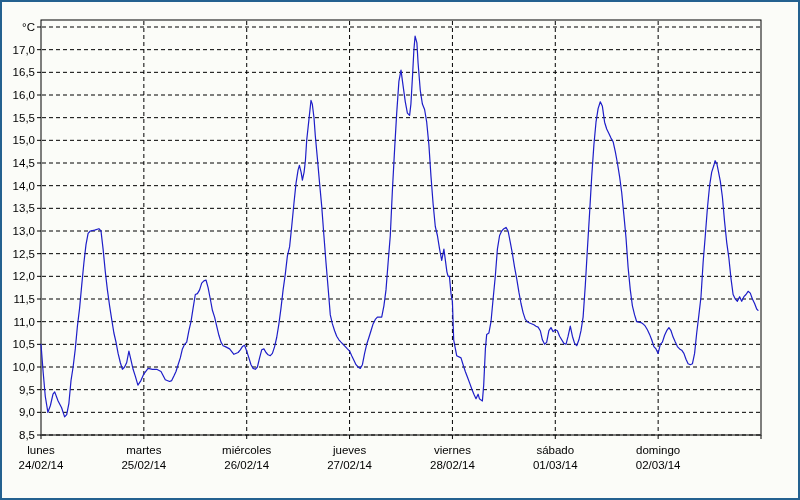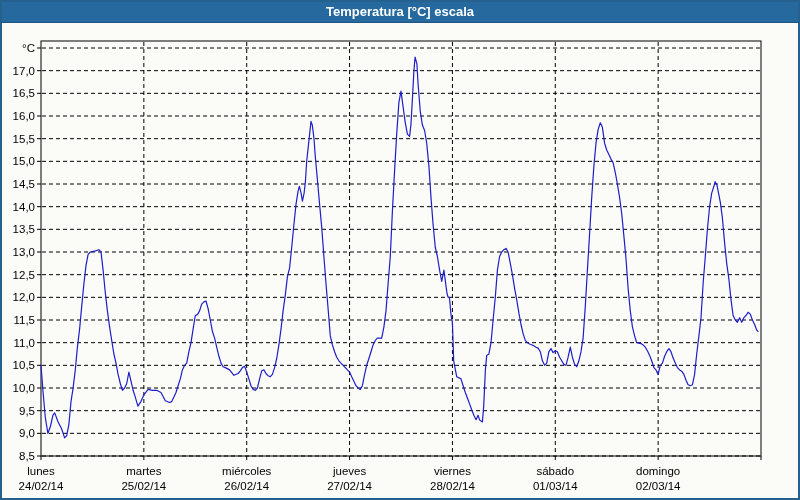--- a/index.html
+++ b/index.html
@@ -17,23 +17,20 @@
     color:#ffffff;font-size:13px;font-weight:bold;line-height:20px;
   }
   .plot-area{position:relative;width:796px;height:475px;}
   svg{display:block;}
   text{font-family:"Liberation Sans", sans-serif;fill:#000000;}
 </style>
 </head>
 <body>
 
 <div class="window">
-  <div class="titlebar">
-    <span>Temperatura [°C] escala</span>
-  </div>
   <div class="plot-area">
     <svg id="chart" width="796" height="475">
         <g>
           <line x1="40" y1="433" x2="758" y2="433" stroke="#000000" stroke-width="1" stroke-dasharray="4 3"></line>
           <line x1="40" y1="410.3333333333333" x2="758" y2="410.3333333333333" stroke="#000000" stroke-width="1" stroke-dasharray="4 3"></line>
           <line x1="40" y1="387.6666666666667" x2="758" y2="387.6666666666667" stroke="#000000" stroke-width="1" stroke-dasharray="4 3"></line>
           <line x1="40" y1="365" x2="758" y2="365" stroke="#000000" stroke-width="1" stroke-dasharray="4 3"></line>
           <line x1="40" y1="342.3333333333333" x2="758" y2="342.3333333333333" stroke="#000000" stroke-width="1" stroke-dasharray="4 3"></line>
           <line x1="40" y1="319.6666666666667" x2="758" y2="319.6666666666667" stroke="#000000" stroke-width="1" stroke-dasharray="4 3"></line>
           <line x1="40" y1="297" x2="758" y2="297" stroke="#000000" stroke-width="1" stroke-dasharray="4 3"></line>

